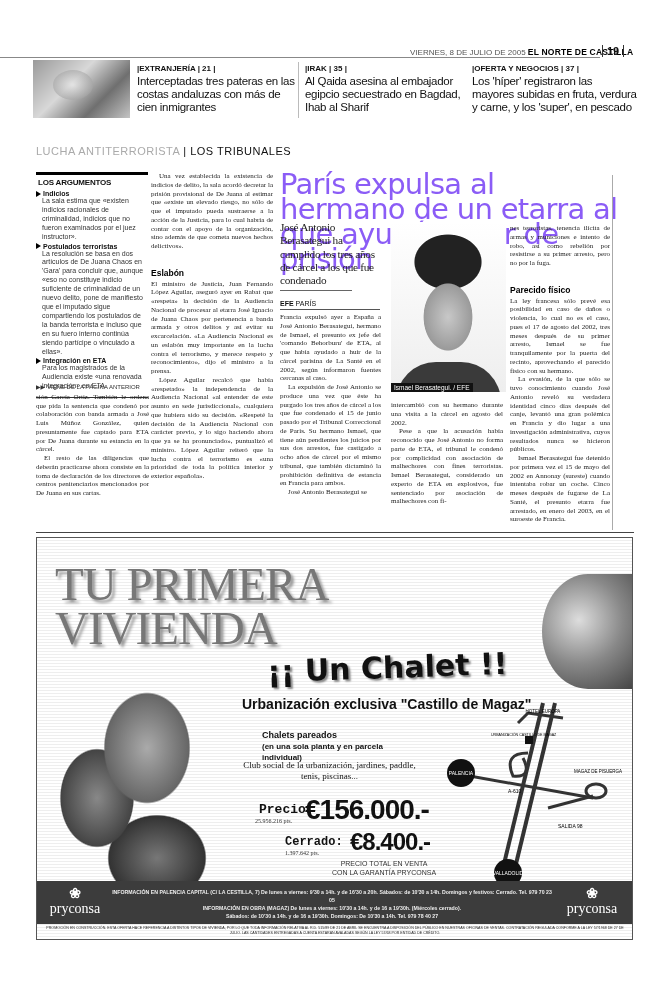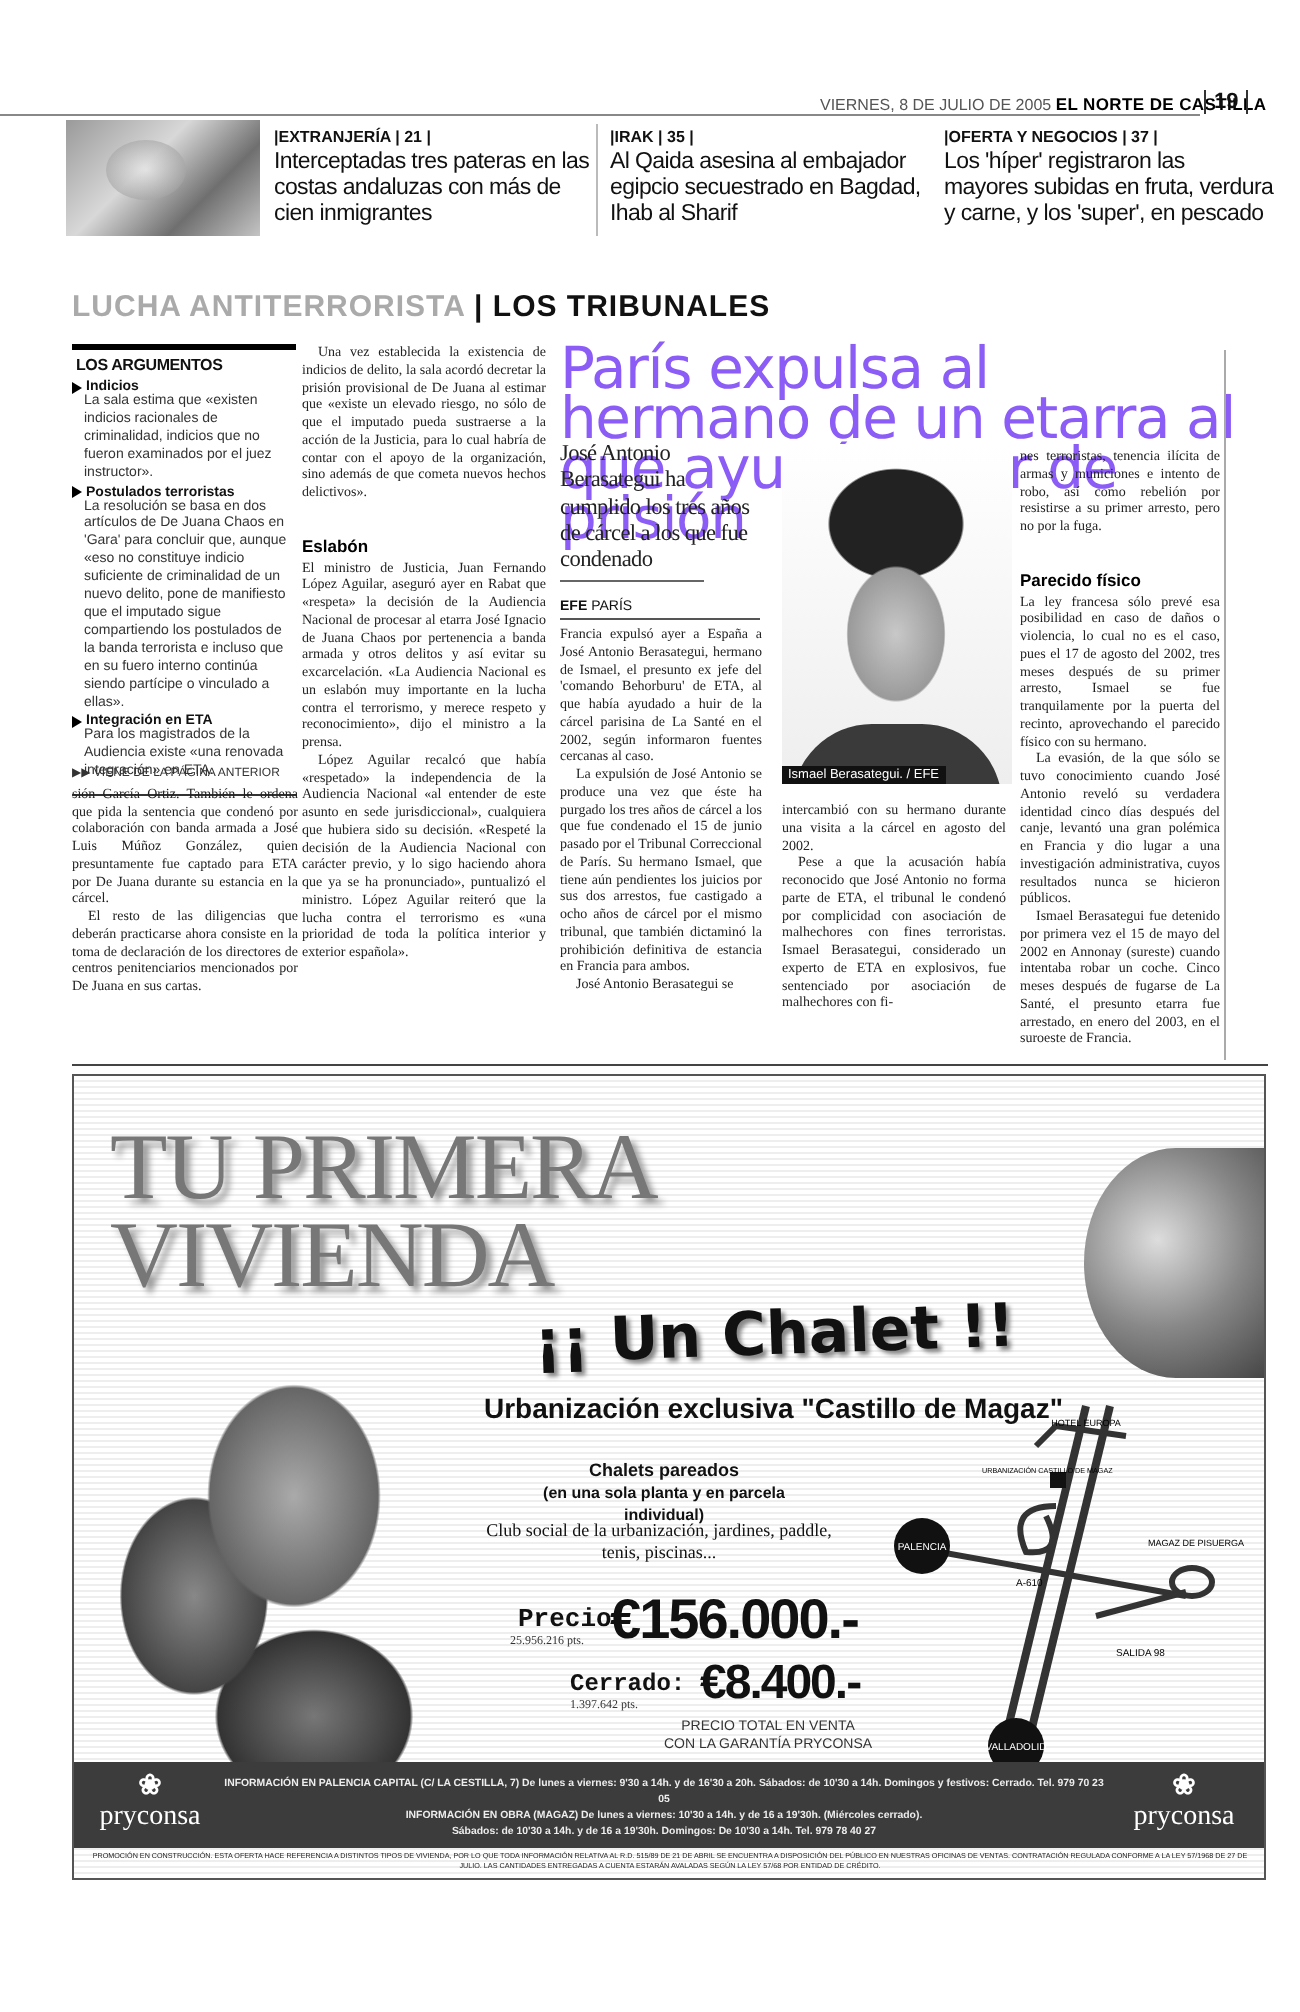--- a/index.html
+++ b/index.html
@@ -9,21 +9,21 @@
 .topline{left:0;top:57px;width:600px;border-top:1px solid #888}
 .dateline{left:410px;top:47px;font-size:8px;color:#555;white-space:nowrap}
 .dateline b{color:#000;font-size:8.5px;letter-spacing:.2px}
 .pagenum{left:602px;top:45px;font-size:11px;font-weight:bold;border-left:1px solid #333;border-right:1px solid #333;padding:0 4px}
 .teaser-photo{left:33px;top:60px;width:97px;height:58px;background:linear-gradient(135deg,#9a9a9a,#d8d8d8 40%,#6f6f6f 70%,#c4c4c4);overflow:hidden}
 .teaser-photo:after{content:"";position:absolute;left:20px;top:10px;width:40px;height:30px;border-radius:50%;background:radial-gradient(#eee,#888);opacity:.6}
 .teaser{top:64px;width:160px;font-family:"Liberation Sans",sans-serif}
 .teaser .tag{font-size:8px;font-weight:bold;white-space:nowrap}
 .teaser .txt{font-size:11.5px;line-height:13px;margin-top:2px;letter-spacing:-.3px}
 .vsep{border-left:1px solid #bbb}
-.section{left:36px;top:145px;font-size:15px;font-weight:bold;letter-spacing:.5px;white-space:nowrap}
+.section{left:36px;top:145px;font-size:11px;font-weight:normal;letter-spacing:.5px;white-space:nowrap}
 .section .grey{color:#aaa}
 .side{left:36px;top:172px;width:112px;border-top:3px solid #000;border-bottom:1px solid #333;padding-bottom:6px}
 .side h4{font-size:8px;font-weight:bold;margin:3px 0 3px 2px;letter-spacing:-.2px}
 .side .item{font-size:7px;font-weight:bold;margin-top:1px;display:flex;align-items:center}
 .side .item:before{content:"";border-left:5px solid #000;border-top:3px solid transparent;border-bottom:3px solid transparent;margin-right:2px}
 .side p{font-size:7px;line-height:8.9px;color:#333;padding-left:6px}
 .col{font-size:7px;line-height:8.75px;text-align:justify;color:#222}
 .col p{text-indent:8px}
 .col p.noind{text-indent:0}
 .col h5{font-family:"Liberation Sans",sans-serif;font-size:8.5px;font-weight:bold;margin:18px 0 2px;color:#000}
@@ -39,21 +39,21 @@
 .photo .caption{position:absolute;left:0;bottom:0;background:#111;color:#fff;font-size:6.5px;font-family:"Liberation Sans",sans-serif;padding:1px 3px;white-space:nowrap}
 .rightbox{left:612px;top:175px;height:355px;border-left:1px solid #aaa}
 .botrule{left:36px;top:532px;width:598px;border-top:1px solid #444}
 .ad{left:36px;top:537px;width:597px;height:403px;border:1px solid #555;background:repeating-linear-gradient(#fff 0 2px,#eee 2px 3px);overflow:hidden}
 .ad-band{left:36px;top:4px;width:470px;height:18px;background:#9a9a9a;color:#eee;font-family:"Liberation Sans",sans-serif;font-size:11px;letter-spacing:9px;text-align:center;line-height:18px;white-space:nowrap}
 .ad-title{left:18px;top:24px;font-family:"Liberation Serif",serif;font-weight:normal;font-size:47px;line-height:44px;color:#777;letter-spacing:-1px;text-shadow:3px 3px 3px #999}
 .ad-circle{left:505px;top:36px;width:92px;height:115px;border-radius:50% 0 0 50%;background:radial-gradient(circle at 40% 40%,#ddd,#888 50%,#444)}
 .ad-couple{left:0;top:100px;width:190px;height:260px;background:radial-gradient(ellipse 70px 90px at 110px 110px,#aaa,#666 60%,transparent 62%),radial-gradient(ellipse 60px 80px at 60px 160px,#888,#444 60%,transparent 62%),radial-gradient(ellipse 80px 70px at 120px 220px,#777,#333 60%,transparent 62%)}
 .ad-chalet{left:230px;top:112px;font-family:"DejaVu Sans",sans-serif;font-weight:bold;font-size:30px;color:#111;text-shadow:2px 2px 2px #888;white-space:nowrap;transform:rotate(-2deg)}
 .ad-urb{left:205px;top:158px;font-family:"Liberation Sans Narrow","Liberation Sans",sans-serif;font-weight:bold;font-size:14px;white-space:nowrap}
-.ad-pareados{left:225px;top:192px;width:140px;text-align:center;font-family:"Liberation Sans",sans-serif;font-weight:bold;font-size:9px;line-height:11px}
+.ad-pareados{left:225px;top:192px;width:140px;font-family:"Liberation Sans",sans-serif;font-weight:bold;font-size:9px;line-height:11px}
 .ad-pareados .p2{font-size:8px}
 .ad-club{left:200px;top:222px;width:185px;text-align:center;font-size:9px;line-height:11px}
 .ad-precio-l{left:222px;top:264px;font-family:"Liberation Mono",monospace;font-weight:bold;font-size:13px}
 .ad-precio-pts{left:218px;top:280px;font-size:6px;color:#333}
 .ad-precio{left:268px;top:256px;font-family:"Liberation Sans",sans-serif;font-weight:bold;font-size:28px;letter-spacing:-1px;white-space:nowrap}
 .ad-entrada-l{left:248px;top:297px;font-family:"Liberation Mono",monospace;font-weight:bold;font-size:12px}
 .ad-entrada-pts{left:248px;top:312px;font-size:6px;color:#333}
 .ad-entrada{left:313px;top:290px;font-family:"Liberation Sans",sans-serif;font-weight:bold;font-size:24px;letter-spacing:-1px;white-space:nowrap}
 .ad-total{left:282px;top:321px;width:130px;text-align:center;font-family:"Liberation Sans",sans-serif;font-size:7px;line-height:9px;color:#333}
 .ad-map{left:406px;top:160px;width:190px;height:190px}

